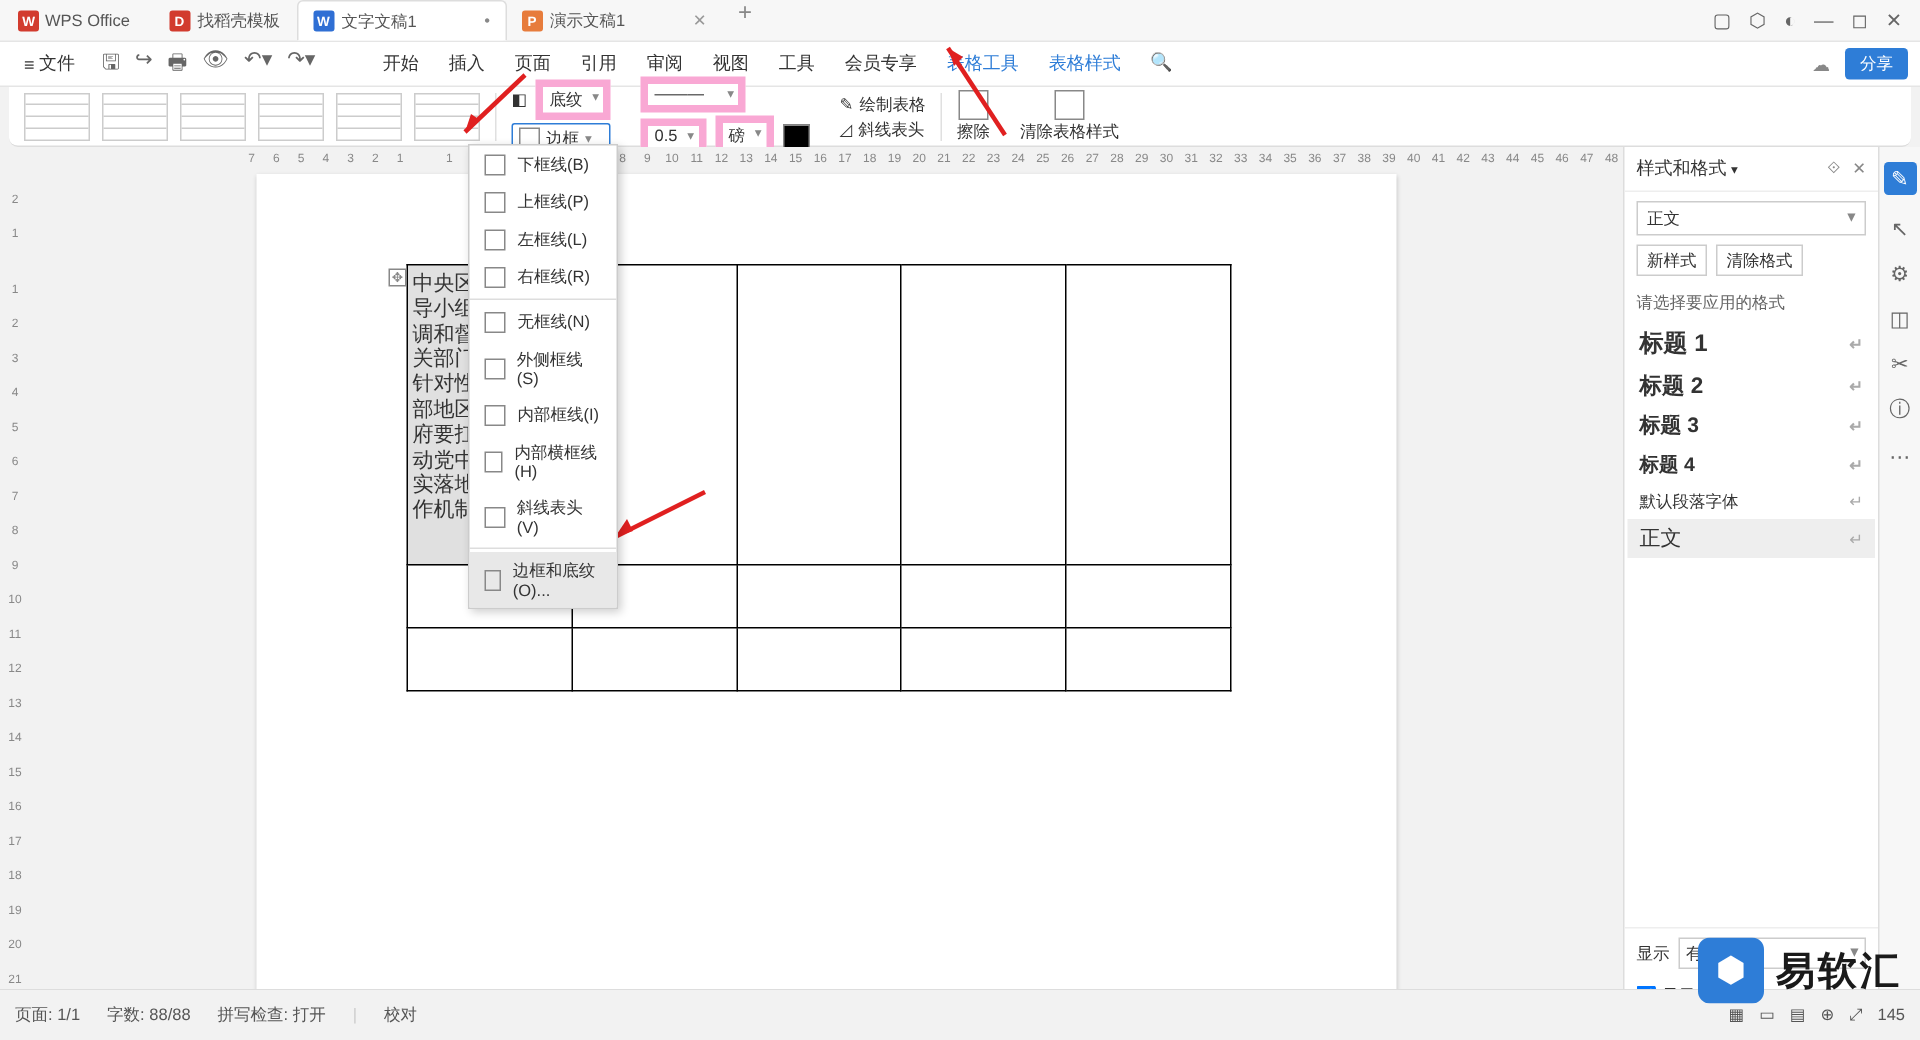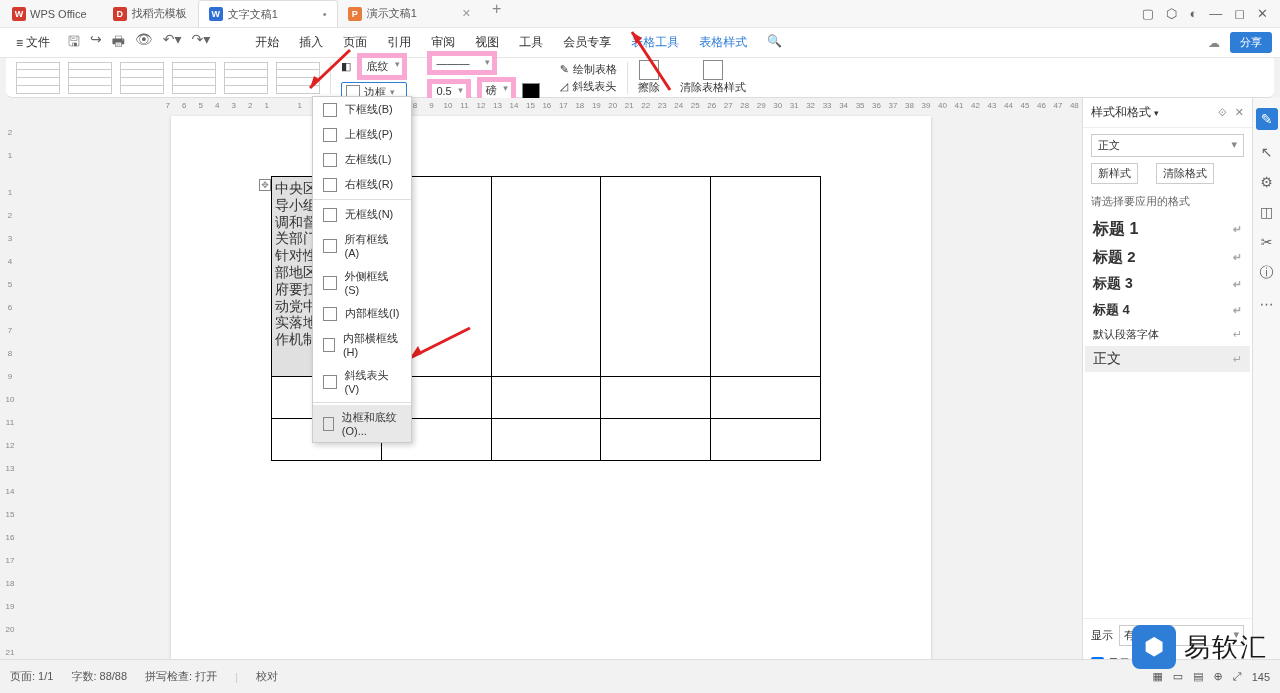--- a/index.html
+++ b/index.html
@@ -59,21 +59,21 @@
 .bm-icon{width:14px;height:14px;border:1px solid #888;display:inline-block}
 .bm-sep{height:1px;background:#ddd;margin:2px 0}
 .side-tools{width:28px;background:#f7f7f7;border-left:1px solid #ddd;display:flex;flex-direction:column;align-items:center;gap:14px;padding-top:10px;color:#666;font-size:14px}
 .side-tools span{cursor:pointer}
 .side-tools .active{width:22px;height:22px;background:#2e7dd7;color:#fff;border-radius:3px;display:flex;align-items:center;justify-content:center}
 .style-panel{width:170px;background:#fff;border-left:1px solid #ddd;display:flex;flex-direction:column}
 .sp-header{display:flex;align-items:center;padding:6px 8px;font-size:12px;border-bottom:1px solid #eee}
 .sp-header-icons{margin-left:auto;display:flex;gap:8px;color:#888;font-size:11px}
 .sp-select{margin:6px 8px;border:1px solid #ccc;padding:3px 6px;font-size:11px;position:relative}
 .sp-select::after{content:"▾";position:absolute;right:6px;color:#888}
-.sp-btns{display:flex;gap:18px;padding:0 8px 6px}
+.sp-btns{display:flex;gap:6px;padding:0 8px 6px}
 .sp-btn{border:1px solid #ccc;padding:2px 6px;font-size:11px;cursor:pointer}
 .sp-hint{padding:4px 8px;font-size:11px;color:#666}
 .sp-list{display:flex;flex-direction:column;padding:2px}
 .sp-item{display:flex;align-items:center;padding:4px 8px;font-size:14px;cursor:pointer}
 .sp-item.h1{font-size:16px;font-weight:bold}
 .sp-item.h2{font-size:15px;font-weight:bold}
 .sp-item.h3{font-size:14px;font-weight:bold}
 .sp-item.h4{font-size:13px;font-weight:bold}
 .sp-item.small{font-size:11px}
 .sp-item .ret{margin-left:auto;color:#aaa;font-size:11px}
@@ -82,21 +82,21 @@
 .sp-footer .dd{flex:1;border:1px solid #ccc;padding:2px 4px;position:relative}
 .sp-footer .dd::after{content:"▾";position:absolute;right:4px;color:#888}
 .sp-chk{display:flex;align-items:center;gap:4px;padding:4px 8px;font-size:11px}
 .statusbar{position:absolute;bottom:0;height:34px;width:100%;background:#f2f2f2;border-top:1px solid #ddd;display:flex;align-items:center;font-size:11px;color:#555;padding:0 10px;gap:18px}
 .statusbar .right{margin-left:auto;display:flex;gap:10px;align-items:center}
 .arrow{position:absolute;z-index:50}
 .arrow-line{stroke:#e02020;stroke-width:3;fill:none}
 .arrow-head{fill:#e02020}
 .watermark{position:absolute;right:12px;bottom:24px;display:flex;align-items:center;gap:8px;z-index:200}
 .wm-badge{width:44px;height:44px;background:#2e7dd7;border-radius:8px;display:flex;align-items:center;justify-content:center;color:#fff;font-size:22px;font-weight:bold}
-.wm-text{font-size:26px;font-weight:normal;color:#1a1a1a;letter-spacing:2px}
+.wm-text{font-size:26px;font-weight:bold;color:#1a1a1a;letter-spacing:2px}
 .table-handle{position:absolute;left:88px;top:63px;width:12px;height:12px;border:1px solid #888;display:flex;align-items:center;justify-content:center;font-size:9px;color:#888}
 </style>
 </head>
 <body>
 
 <div class="titlebar">
   <div class="logo">
     <span class="logo-badge">W</span>
     <span class="logo-text">WPS Office</span>
   </div>
@@ -435,24 +435,20 @@
       <span class="bm-icon"></span>
       <span>右框线(R)</span>
     </div>
     <div class="bm-sep"></div>
     <div class="bm-item">
       <span class="bm-icon"></span>
       <span>无框线(N)</span>
     </div>
     <div class="bm-item">
       <span class="bm-icon"></span>
-      <span>所有框线(A)</span>
-    </div>
-    <div class="bm-item">
-      <span class="bm-icon"></span>
       <span>外侧框线(S)</span>
     </div>
     <div class="bm-item">
       <span class="bm-icon"></span>
       <span>内部框线(I)</span>
     </div>
     <div class="bm-item">
       <span class="bm-icon"></span>
       <span>内部横框线(H)</span>
     </div>

